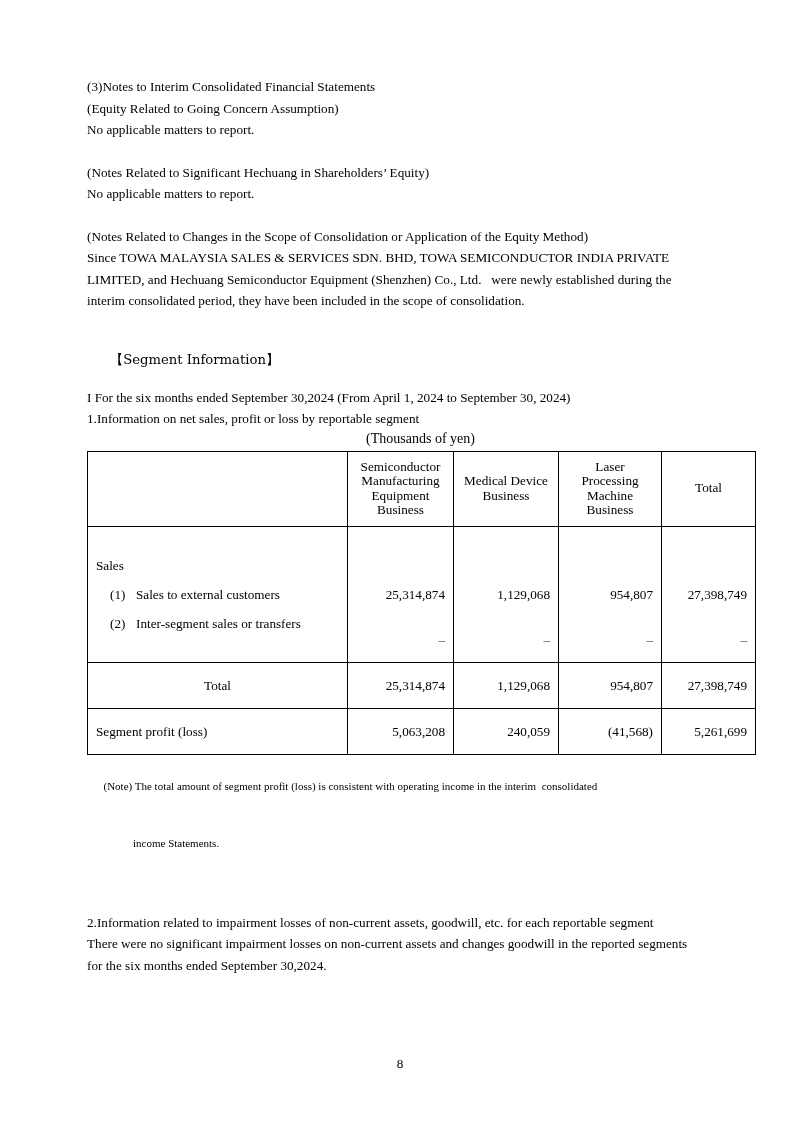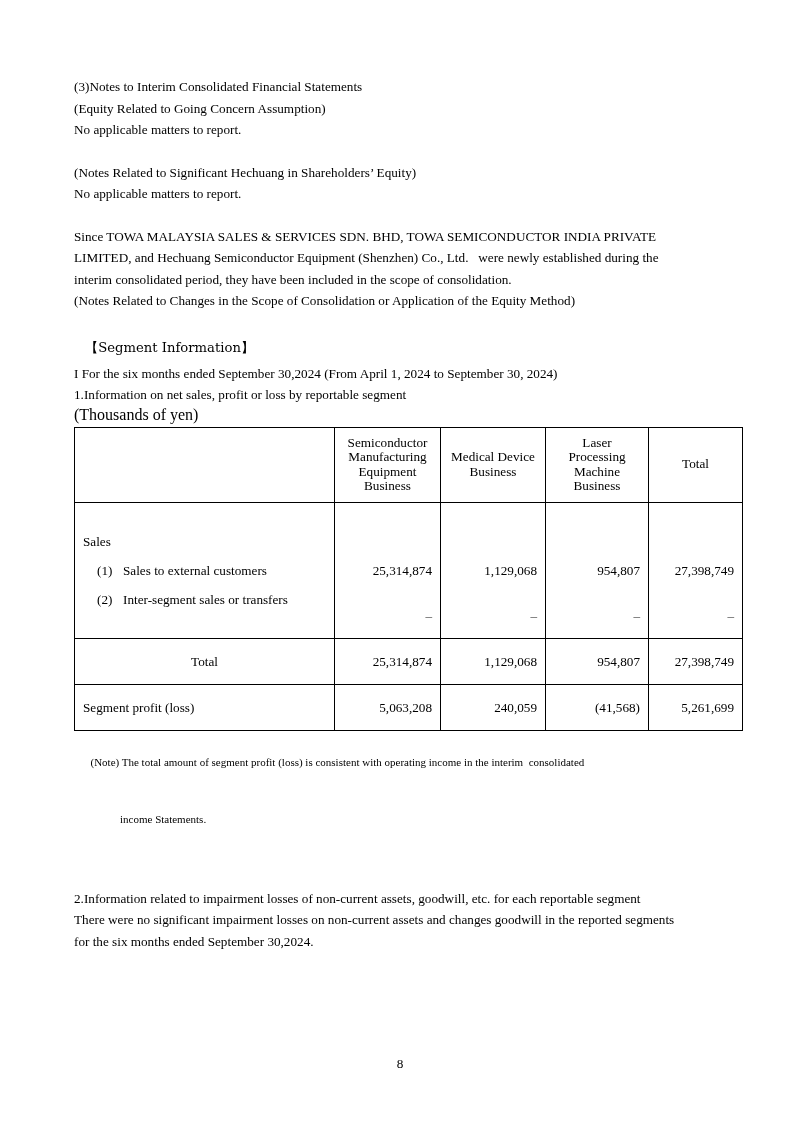--- a/index.html
+++ b/index.html
@@ -15,21 +15,21 @@
   .page {
     position: relative;
     width: 800px;
     height: 1131px;
     background: #ffffff;
     box-sizing: border-box;
     overflow: hidden;
   }
   .content {
     position: absolute;
-    left: 74px;
+    left: 87px;
     top: 76px;
     width: 668px;
   }
 
   
   .para {
     font-size: 13.2px;
     line-height: 21.5px;
     margin: 0;
     white-space: pre-wrap;
@@ -40,29 +40,29 @@
   .gap-lg { height: 21px; }
 
   .seg-title {
     font-size: 13.2px;
     line-height: 21.5px;
     margin: 0;
   }
   .seg-bracket {
     font-size: 13.2px;
     line-height: 22px;
-    margin: 4px;
+    margin: 16px;
     padding-left: 7px;
     font-family: "DejaVu Serif", "Liberation Serif", serif;
   }
 
   .units {
-    font-size: 16px;
+    font-size: 14px;
     line-height: 18px;
-    text-align: left;
+    text-align: center;
     margin: 0 0 3px 0;
     padding-right: 1px;
   }
 
   
   table.segment {
     border-collapse: collapse;
     width: 668px;
     table-layout: fixed;
     font-size: 13.2px;
@@ -185,24 +185,24 @@
     <div class="gap-lg"></div>
 
     <div class="block">
       <p class="para">(Notes Related to Significant Hechuang in Shareholders’ Equity)</p>
       <p class="para">No applicable matters to report.</p>
     </div>
 
     <div class="gap-lg"></div>
 
     <div class="block">
+      <p class="para">(Notes Related to Changes in the Scope of Consolidation or Application of the Equity Method)</p>
       <p class="para">Since TOWA MALAYSIA SALES &amp; SERVICES SDN. BHD, TOWA SEMICONDUCTOR INDIA PRIVATE
 LIMITED, and Hechuang Semiconductor Equipment (Shenzhen) Co., Ltd.   were newly established during the
 interim consolidated period, they have been included in the scope of consolidation.</p>
-      <p class="para">(Notes Related to Changes in the Scope of Consolidation or Application of the Equity Method)</p>
     </div>
 
     <div class="gap-lg"></div>
 
     <div class="block">
       <p class="seg-bracket">【Segment Information】</p>
       <p class="para">I For the six months ended September 30,2024 (From April 1, 2024 to September 30, 2024)</p>
       <p class="para">1.Information on net sales, profit or loss by reportable segment</p>
     </div>
 

